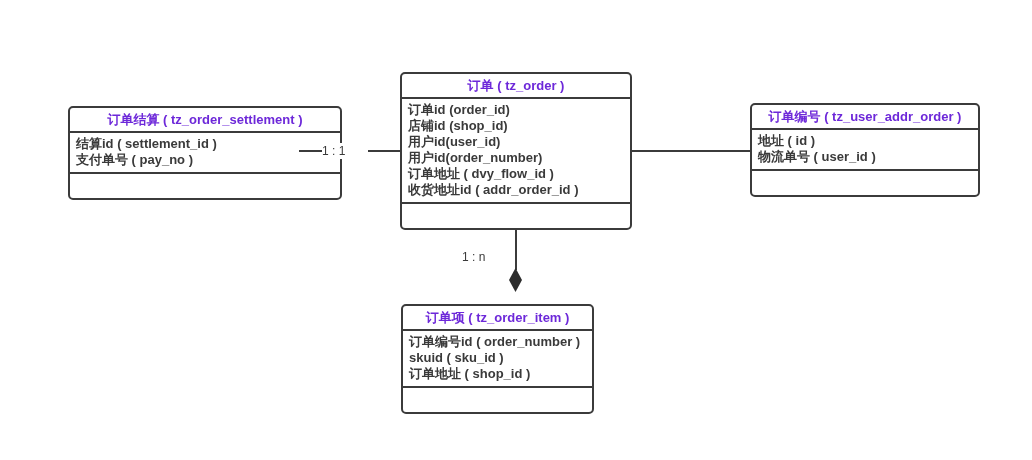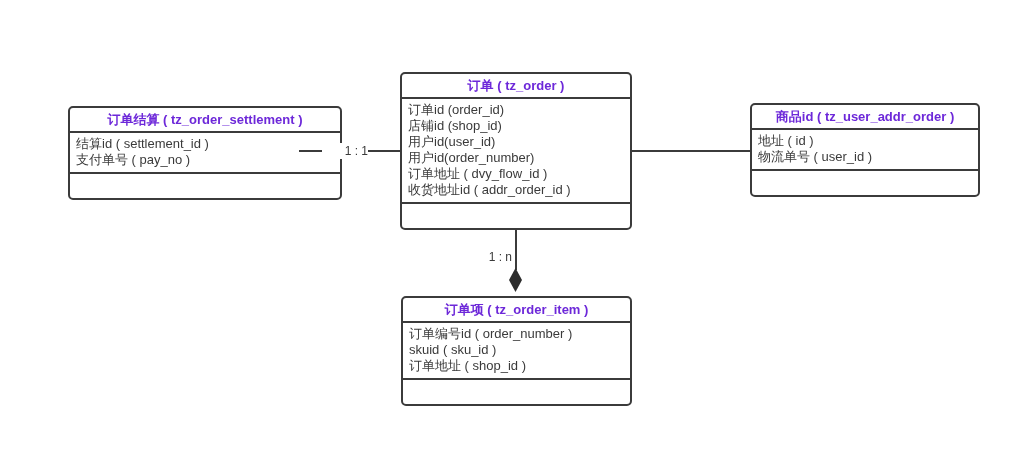--- a/index.html
+++ b/index.html
@@ -40,56 +40,57 @@
     padding: 3px 0 4px 0;
     border-bottom: 2px solid #3b3b3b;
   }
   .t-field {
     font-size: 13px;
     color: #3a3a3a;
     line-height: 16px;
     padding: 0 6px;
     white-space: nowrap;
     overflow: hidden;
+    font-weight: bold;
   }
   .t-empty {
     height: 24px;
   }
   .h-line {
     position: absolute;
     height: 2px;
     background: #3b3b3b;
   }
   .v-line {
     position: absolute;
     width: 2px;
     background: #3b3b3b;
   }
   .conn-label {
     position: absolute;
     font-size: 12px;
     line-height: 16px;
     color: #3a3a3a;
     background: #ffffff;
-    text-align: right;
+    text-align: left;
     white-space: nowrap;
   }
   .diamond {
     position: absolute;
     width: 13px;
     height: 24px;
     background: #2d2d2d;
     clip-path: polygon(50% 0, 100% 50%, 50% 100%, 0 50%);
   }
 
   
   #tbl-settlement { left: 68px;  top: 106px;  width: 274px; }
   #tbl-order      { left: 400px; top: 72px;  width: 232px; }
   #tbl-addr       { left: 750px; top: 103px; width: 230px; }
-  #tbl-item       { left: 401px; top: 296px; width: 231px; }
+  #tbl-item       { left: 401px; top: 304px; width: 193px; }
 
   
   #conn-settlement-order { left: 299px; top: 150px; width: 101px; }
   #conn-order-addr       { left: 631px; top: 150px; width: 119px; }
   #conn-order-item       { left: 515px; top: 230px; height: 40px; }
   #label-1-1 { left: 322px; top: 143px; width: 46px; }
   #label-1-n { left: 462px; top: 249px; width: 50px; }
   #diamond-order-item { left: 509px; top: 268px; }
 </style>
 </head>
@@ -113,21 +114,21 @@
       <div class="t-field">店铺id (shop_id)</div>
       <div class="t-field">用户id(user_id)</div>
       <div class="t-field">用户id(order_number)</div>
       <div class="t-field">订单地址 ( dvy_flow_id )</div>
       <div class="t-field">收货地址id ( addr_order_id )</div>
     </div>
     <div class="t-empty"></div>
   </div>
 
   <div class="etable" id="tbl-addr">
-    <div class="t-title">商品id ( tz_user_addr_order )</div>
+    <div class="t-title">订单编号 ( tz_user_addr_order )</div>
     <div class="t-fields">
       <div class="t-field">地址 ( id )</div>
       <div class="t-field">物流单号 ( user_id )</div>
     </div>
     <div class="t-empty"></div>
   </div>
 
   <div class="etable" id="tbl-item">
     <div class="t-title">订单项 ( tz_order_item )</div>
     <div class="t-fields">

